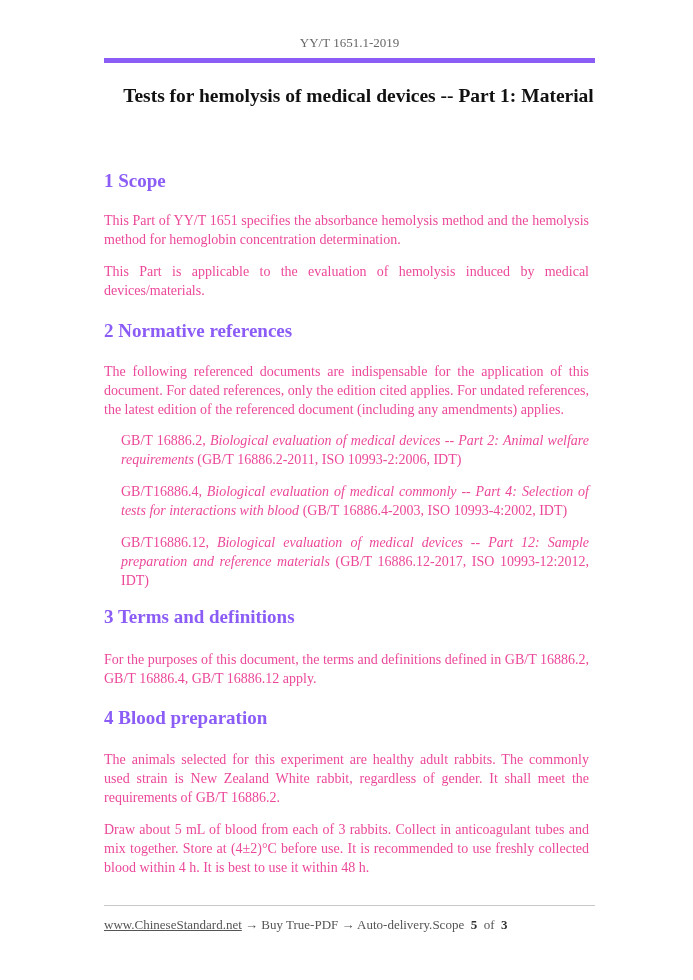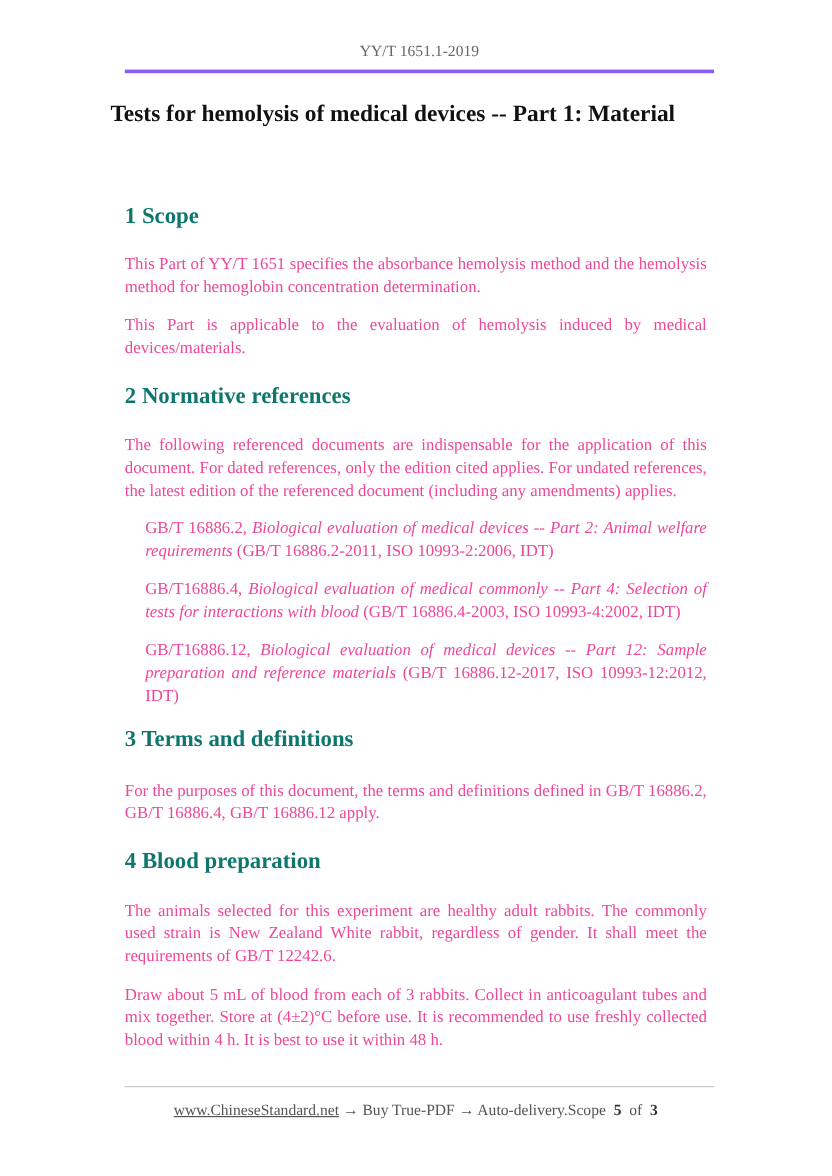--- a/index.html
+++ b/index.html
@@ -1,31 +1,31 @@
 <!DOCTYPE html>
 <html><head>
 <meta charset="utf-8">
 <style>
   html, body { margin: 0; padding: 0; background: #ffffff; }
   body { width: 693px; height: 980px; position: relative; overflow: hidden;
          font-family: "Liberation Serif", "DejaVu Serif", serif; color: #1a1a1a; }
   .header { position: absolute; left: 104px; top: 0; width: 491px; height: 58px;
-            border-bottom: 3px solid #8b5cf6; text-align: center; }
+            border-bottom: 5px solid #8b5cf6; text-align: center; }
   .header span { display: block; padding-top: 35px; font-size: 13px; color: #666; }
-  .title { position: absolute; left: 92px; width: 485px; top: 80px; text-align: left;
+  .title { position: absolute; left: 116px; width: 485px; top: 80px; text-align: center;
            font-weight: bold; font-size: 19.5px; line-height: 32px; color: #111; }
   .title div { margin-bottom: 4px; }
-  .h { position: absolute; left: 104px; font-weight: bold; font-size: 19px; color: #0f766e; margin: 0; }
+  .h { position: absolute; left: 104px; font-weight: bold; font-size: 19px; color: #8b5cf6; margin: 0; }
   .p { position: absolute; left: 104px; width: 485px; font-size: 14px; line-height: 19px;
        text-align: justify; margin: 0; color: #ec4899; }
   .ref { left: 121px; width: 468px; }
   .p i { font-style: italic; }
   .footer { position: absolute; left: 104px; top: 905px; width: 491px; border-top: 1px solid #c8c8c8; }
   .footer-row { position: absolute; left: 104px; top: 917px; width: 485px; font-size: 13px; color: #555;
-                display: flex; justify-content: center; }
+                display: flex; justify-content: flex-start; }
   .footer-row a { color: #555; text-decoration: underline; }
   .footer-row b { color: #333; }
 </style>
 </head>
 <body>
 
 <div class="header">
   <span>YY/T 1651.1-2019</span>
 </div>
 
@@ -47,21 +47,21 @@
   <span>GB/T16886.4, </span><i>Biological evaluation of medical commonly -- Part 4: Selection of tests for interactions with blood</i><span> (GB/T 16886.4-2003, ISO 10993-4:2002, IDT)</span>
 </p>
 <p class="p ref" style="top:533px">
   <span>GB/T16886.12, </span><i>Biological evaluation of medical devices -- Part 12: Sample preparation and reference materials</i><span> (GB/T 16886.12-2017, ISO 10993-12:2012, IDT)</span>
 </p>
 
 <h2 class="h" style="top:606px">3 Terms and definitions</h2>
 <p class="p" style="top:650px">For the purposes of this document, the terms and definitions defined in GB/T 16886.2, GB/T 16886.4, GB/T 16886.12 apply.</p>
 
 <h2 class="h" style="top:707px">4 Blood preparation</h2>
-<p class="p" style="top:750px">The animals selected for this experiment are healthy adult rabbits. The commonly used strain is New Zealand White rabbit, regardless of gender. It shall meet the requirements of GB/T 12242.6.</p>
+<p class="p" style="top:750px">The animals selected for this experiment are healthy adult rabbits. The commonly used strain is New Zealand White rabbit, regardless of gender. It shall meet the requirements of GB/T 16886.2.</p>
 <p class="p" style="top:820px">Draw about 5 mL of blood from each of 3 rabbits. Collect in anticoagulant tubes and mix together. Store at (4±2)°C before use. It is recommended to use freshly collected blood within 4 h. It is best to use it within 48 h.</p>
 
 <div class="footer"></div>
 <div class="footer-row">
   <span>
     <a>www.ChineseStandard.net</a><span> → </span><span>Buy True-PDF</span><span> → </span><span>Auto-delivery.</span>
   </span>
   <span>
     <span>Scope</span>&nbsp;
     <b>5</b>&nbsp;

